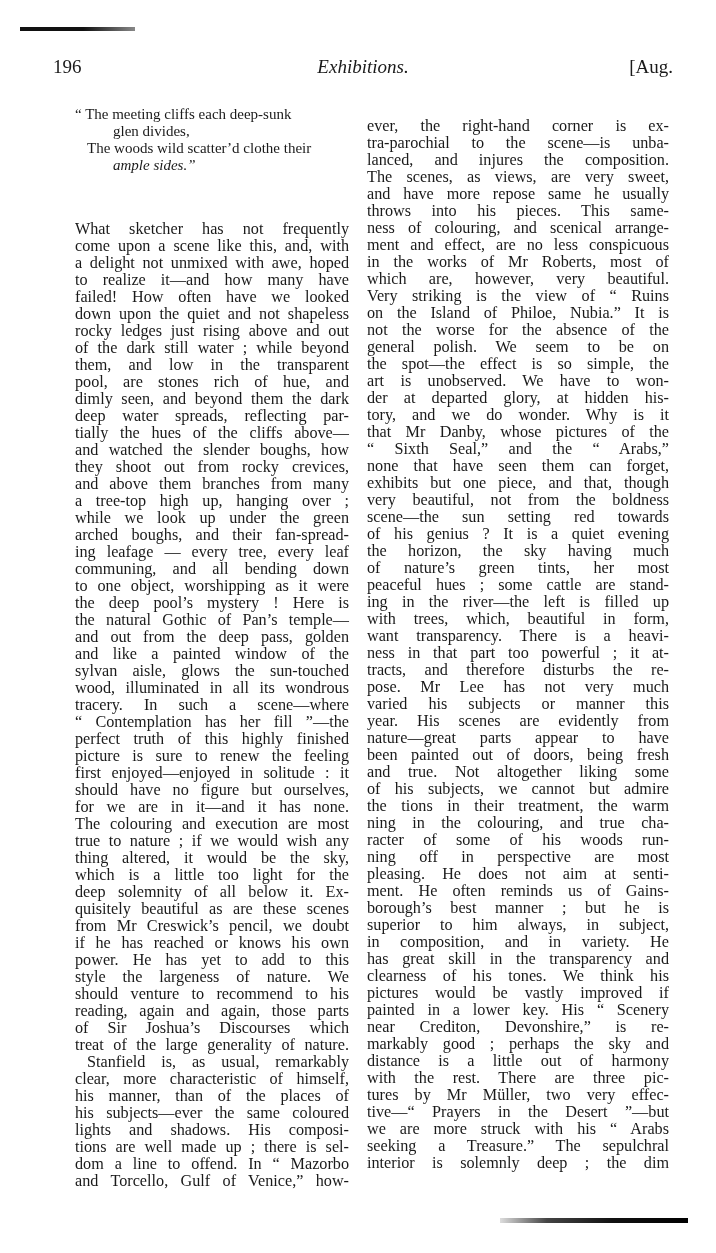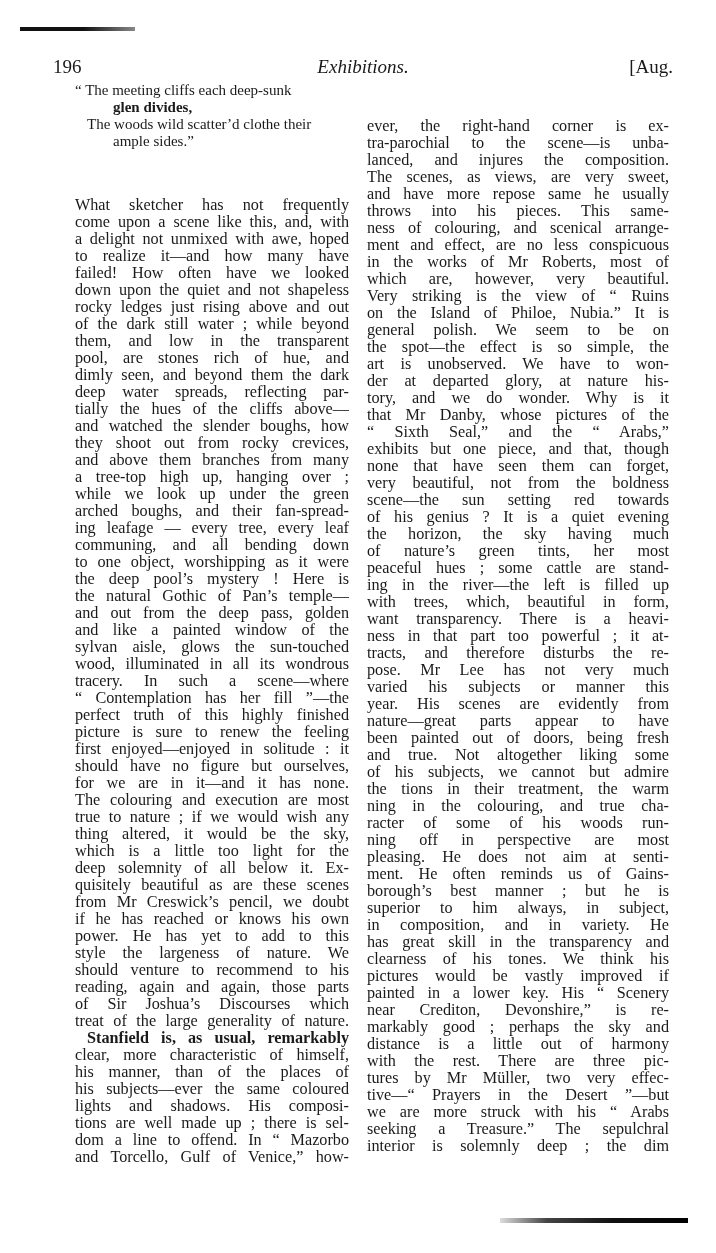--- a/index.html
+++ b/index.html
@@ -12,27 +12,27 @@
     .header { position: absolute; top: 56px; left: 53px; width: 620px; height: 24px;
               font-family: "Liberation Serif", serif; font-size: 19px; }
     .page-num { position: absolute; left: 0; top: 0; }
     .running-title { position: absolute; left: 0; right: 0; text-align: center; font-style: italic; font-size: 19px; }
     .running-date { position: absolute; right: 0; top: 0; }
     .col { position: absolute; top: 82px; font-family: "Liberation Serif", serif;
            font-size: 16.2px; line-height: 17.0px; text-align: justify; }
     .col-left { left: 75px; width: 274px; }
     .col-right { left: 367px; width: 302px; top: 82px; margin-top: 36px; }
     .line { display: block; white-space: nowrap; text-align-last: justify; text-align: justify; height: 17px; }
-    .verse { font-size: 15px; line-height: 17px; }
+    .verse { font-size: 15px; line-height: 17px; margin-top: 24px; }
     .verse .v1 { display: block; padding-left: 0; white-space: nowrap; }
-    .verse .v2 { display: block; padding-left: 38px; white-space: nowrap; font-weight: bold; }
+    .verse .v2 { display: block; padding-left: 38px; white-space: nowrap; }
     .verse .v3 { display: block; padding-left: 12px; white-space: nowrap; }
-    .verse .v4 { display: block; padding-left: 38px; white-space: nowrap; }
+    .verse .v4 { display: block; padding-left: 38px; white-space: nowrap; font-style: italic; }
     .gap { height: 47px; }
-    .indent { padding-left: 12px; font-weight: bold; }
+    .indent { padding-left: 12px; }
   </style>
 </head>
 <body>
 
 <div class="top-rule"></div>
 
 <div class="header">
   <span class="page-num">196</span>
   <span class="running-title">Exhibitions.</span>
   <span class="running-date">[Aug.</span>
@@ -116,29 +116,30 @@
       <span class="line">lanced, and injures the composition.</span>
       <span class="line">The scenes, as views, are very sweet,</span>
       <span class="line">and have more repose same he usually</span>
       <span class="line">throws into his pieces. This same-</span>
       <span class="line">ness of colouring, and scenical arrange-</span>
       <span class="line">ment and effect, are no less conspicuous</span>
       <span class="line">in the works of Mr Roberts, most of</span>
       <span class="line">which are, however, very beautiful.</span>
       <span class="line">Very striking is the view of “ Ruins</span>
       <span class="line">on the Island of Philoe, Nubia.” It is</span>
+      <span class="line">not the worse for the absence of the</span>
       <span class="line">general polish. We seem to be on</span>
       <span class="line">the spot—the effect is so simple, the</span>
       <span class="line">art is unobserved. We have to won-</span>
-      <span class="line">der at departed glory, at nature his-</span>
+      <span class="line">der at departed glory, at hidden his-</span>
       <span class="line">tory, and we do wonder. Why is it</span>
       <span class="line">that Mr Danby, whose pictures of the</span>
       <span class="line">“ Sixth Seal,” and the “ Arabs,”</span>
+      <span class="line">none that have seen them can forget,</span>
       <span class="line">exhibits but one piece, and that, though</span>
-      <span class="line">none that have seen them can forget,</span>
       <span class="line">very beautiful, not from the boldness</span>
       <span class="line">scene—the sun setting red towards</span>
       <span class="line">of his genius ? It is a quiet evening</span>
       <span class="line">the horizon, the sky having much</span>
       <span class="line">of nature’s green tints, her most</span>
       <span class="line">peaceful hues ; some cattle are stand-</span>
       <span class="line">ing in the river—the left is filled up</span>
       <span class="line">with trees, which, beautiful in form,</span>
       <span class="line">want transparency. There is a heavi-</span>
       <span class="line">ness in that part too powerful ; it at-</span>

